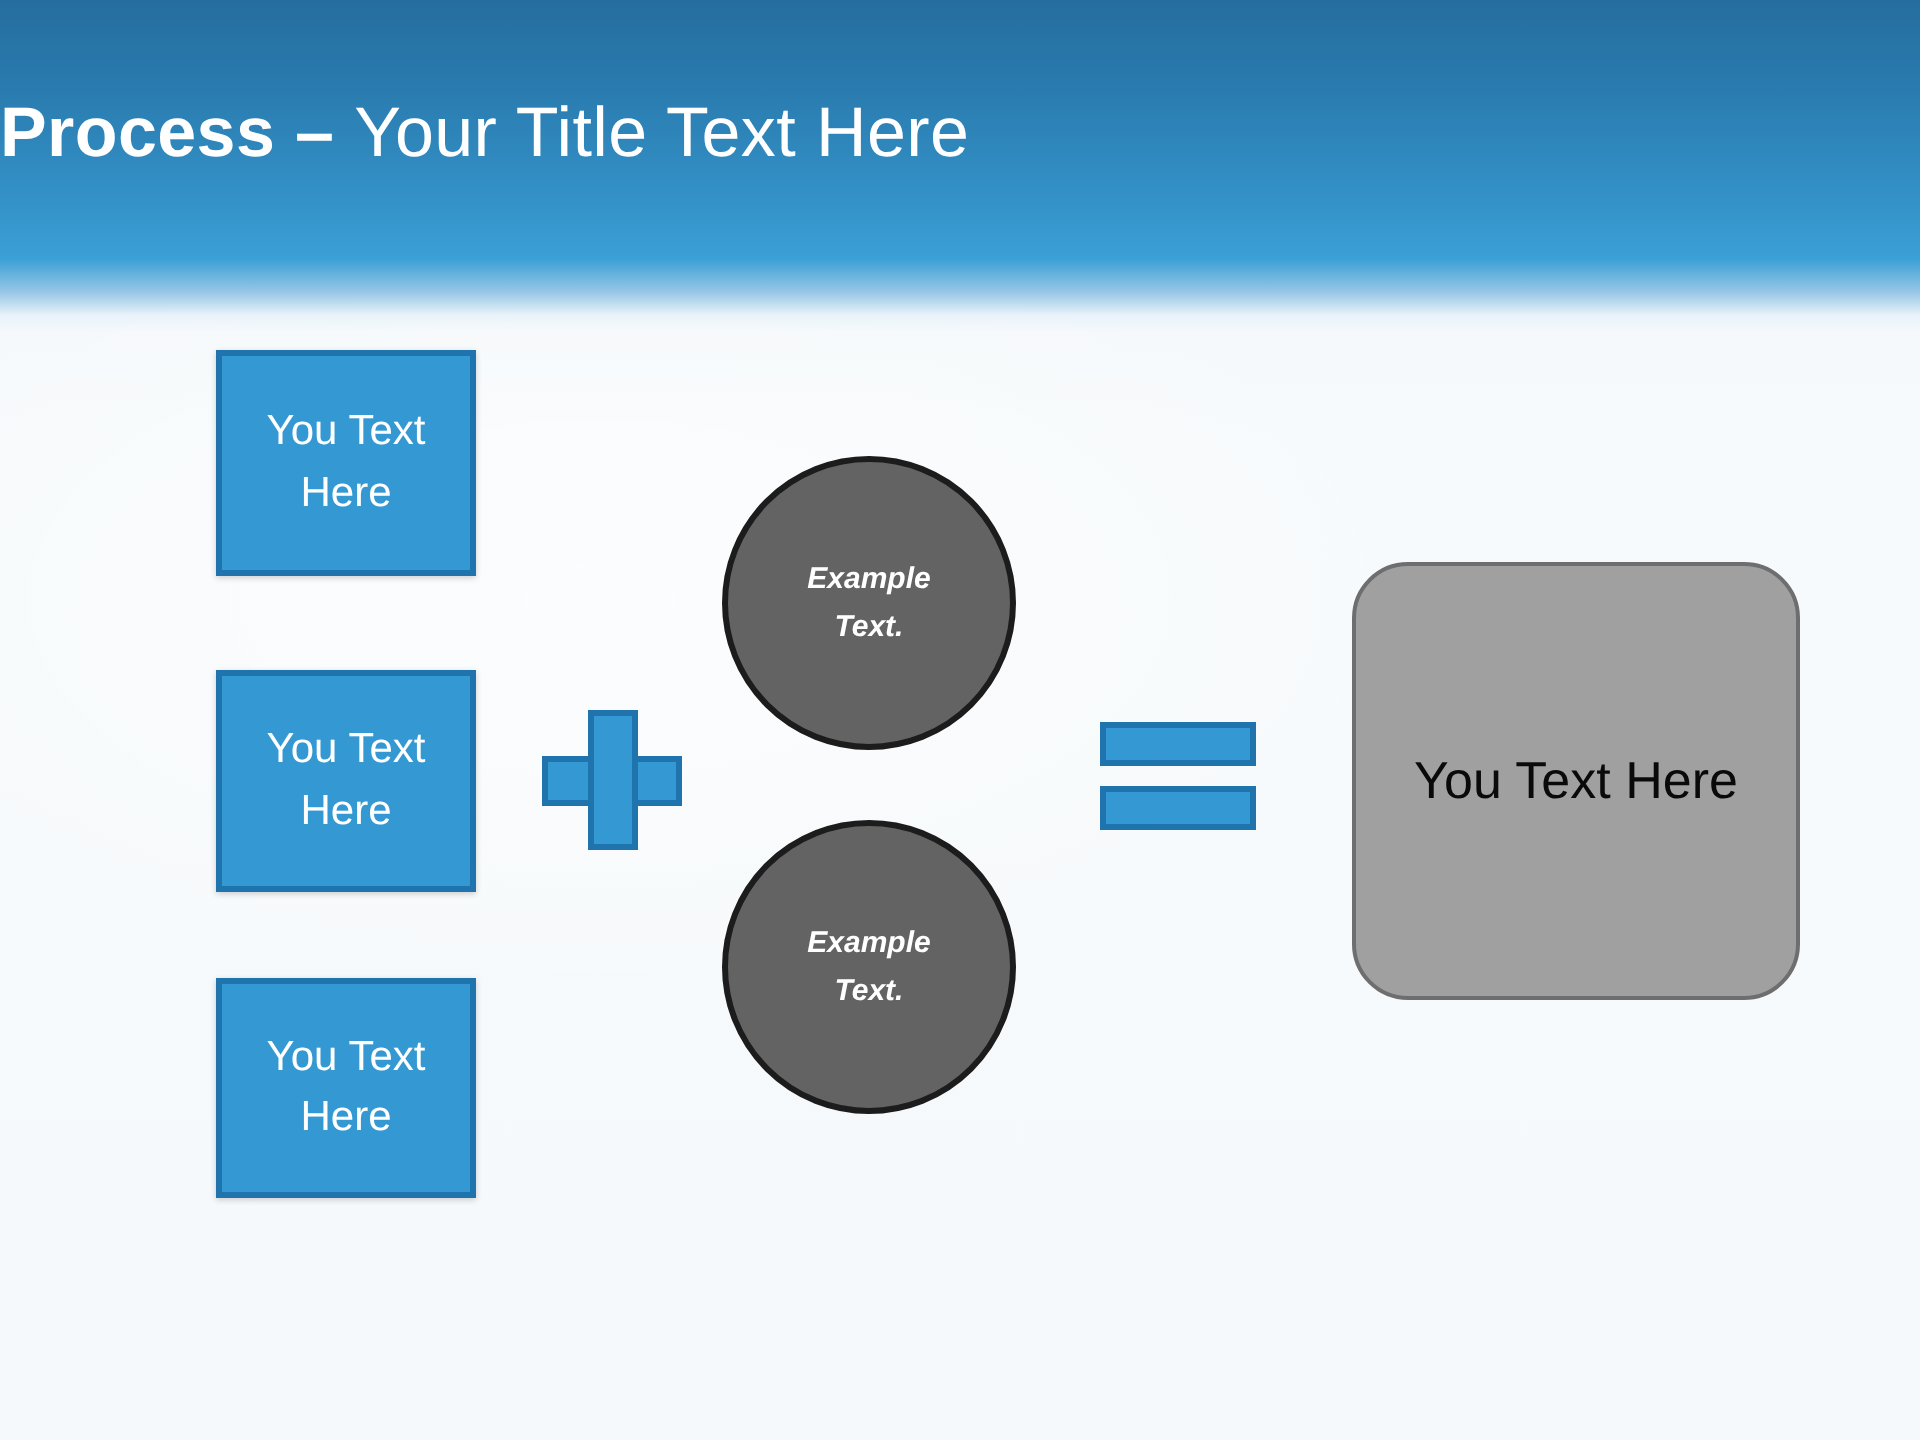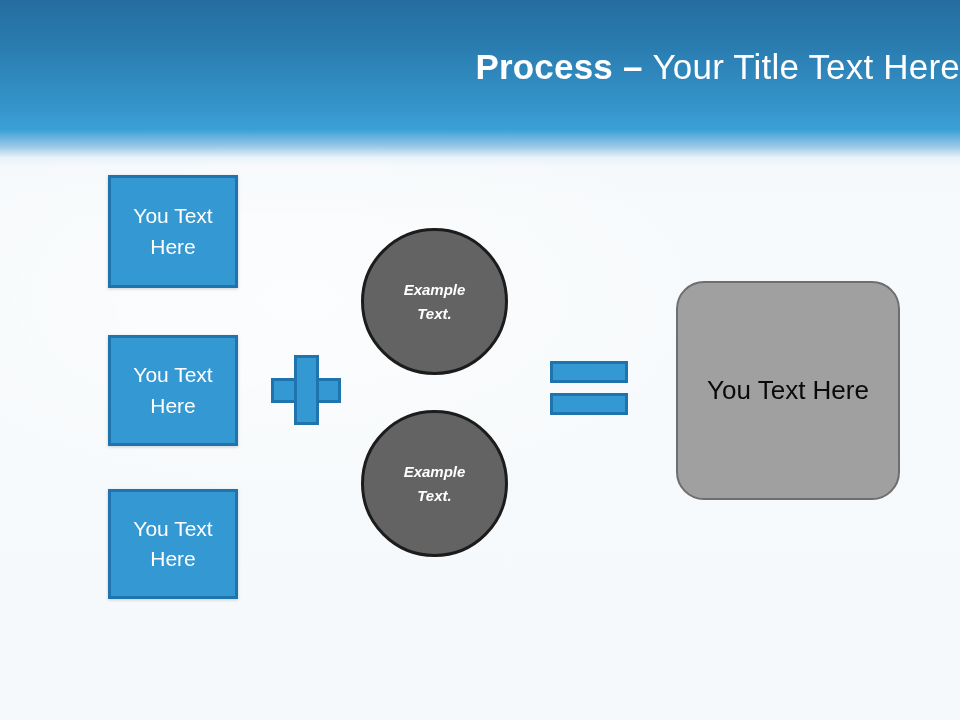--- a/index.html
+++ b/index.html
@@ -94,21 +94,21 @@
         #3493c9 62%,
         #3ba0d6 78%,
         rgba(135,190,226,0.85) 88%,
         rgba(210,232,246,0.35) 95%,
         rgba(255,255,255,0) 100%);
   }
   .slide-title {
     position: absolute;
     left: 0; top: 48px;
     width: 960px;
-    text-align: right;
+    text-align: left;
     color: #ffffff;
     font-size: 35px;
     letter-spacing: .2px;
     line-height: 1.1;
     white-space: nowrap;
   }
   .slide-title .strong { font-weight: bold; }
   .slide-title .light { font-weight: normal; }
 
   

